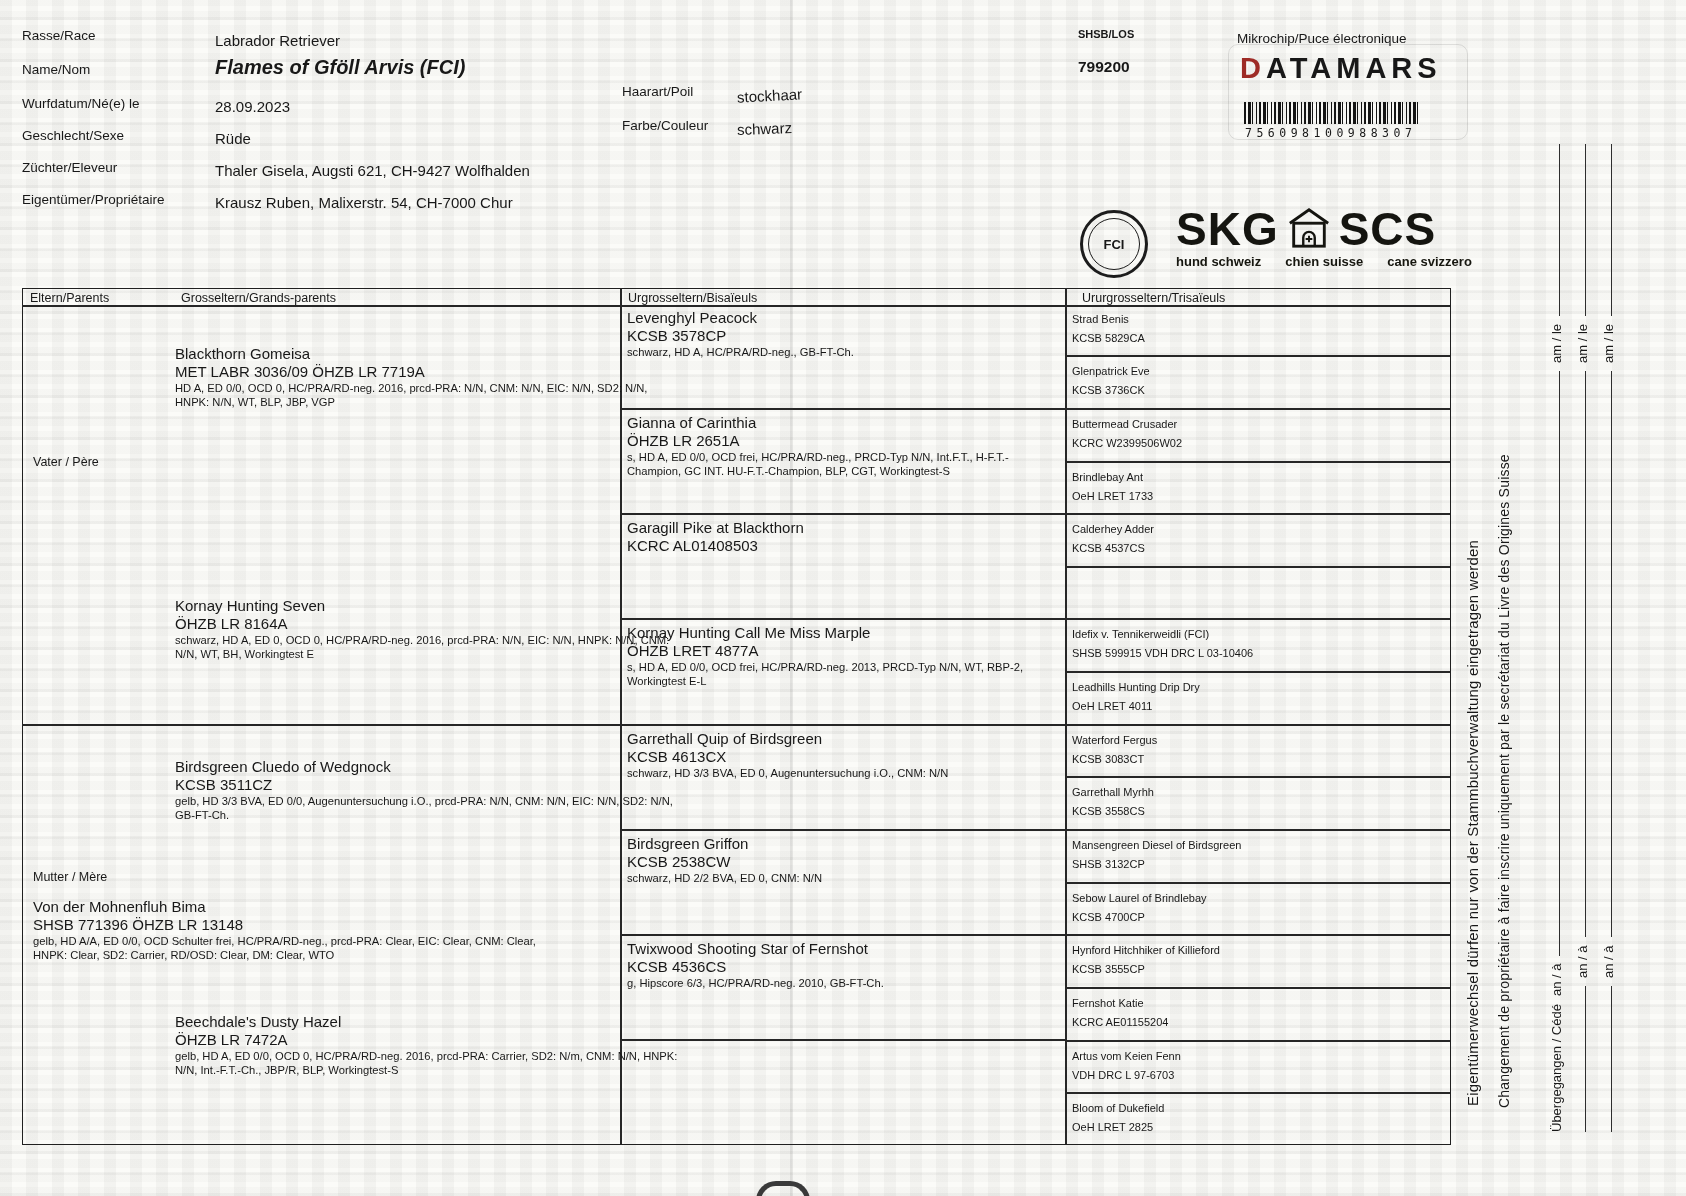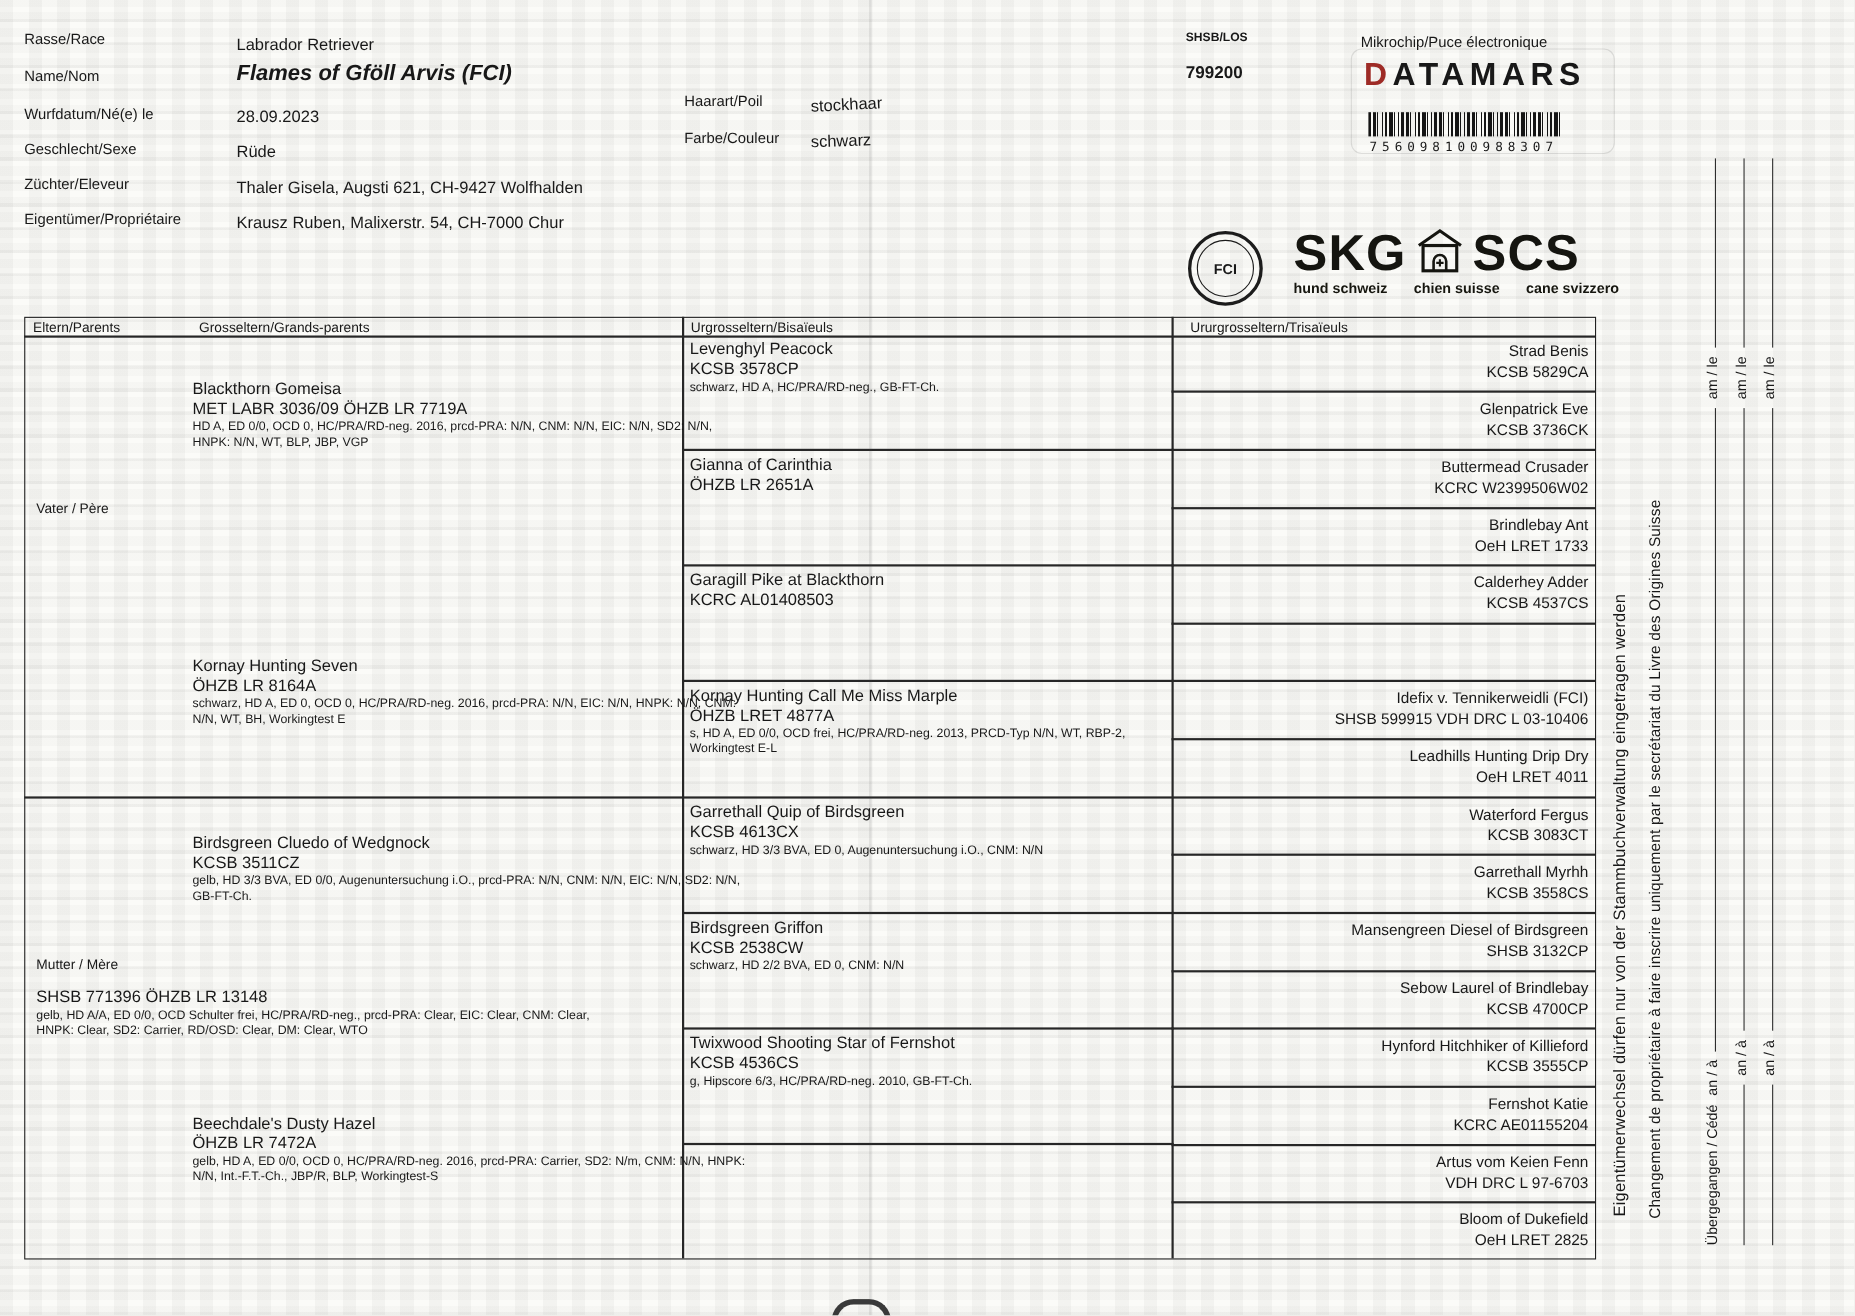--- a/index.html
+++ b/index.html
@@ -15,21 +15,21 @@
   .valbig{font-size:20px;font-weight:bold;font-style:italic;}
   .b{font-weight:bold;}
   .hl{position:absolute;height:1.6px;background:#272727;}
   .vl{position:absolute;width:1.6px;background:#272727;}
   .tblhead{font-size:12.5px;}
   .nm{font-size:15px;line-height:18px;}
   .rg{font-size:15px;line-height:18px;}
   .hh{font-size:11.2px;line-height:13.6px;margin-top:1px;}
   .g3{position:absolute;left:627px;width:432px;}
   .g4{position:absolute;left:1072px;width:372px;}
-  .g4 .nm,.g4 .rg{font-size:14px;line-height:18.5px;text-align:right;}
+  .g4 .nm,.g4 .rg{font-size:11px;line-height:18.5px;}
   .rot{transform-origin:0 0;transform:rotate(-90deg);white-space:nowrap;}
   .sig{border-bottom:1.6px solid #2e2e2e;margin-bottom:4px;}
   .sigrow{display:flex;align-items:flex-end;height:26px;font-size:13px;gap:8px;}
   .datamars{font-size:29px;font-weight:bold;letter-spacing:5px;font-family:"Liberation Sans",sans-serif;}
   .datamars::first-letter{color:#9e2b26;}
   .barcode{width:176px;height:22px;background:repeating-linear-gradient(90deg,
      #141414 0 2px,transparent 2px 4px,#141414 4px 7px,transparent 7px 8px,
      #141414 8px 9px,transparent 9px 12px,#141414 12px 13px,transparent 13px 15px);}
   .bcnum{font-family:"DejaVu Sans Mono",monospace;font-size:11.5px;letter-spacing:4.5px;}
   .fci{position:absolute;left:1080px;top:210px;width:62px;height:62px;border:3px solid #1c1c1c;
@@ -131,20 +131,21 @@
 
   <div class="abs tblhead" style="left:30px;top:291px">Eltern/Parents</div>
   <div class="abs tblhead" style="left:181px;top:291px">Grosseltern/Grands-parents</div>
   <div class="abs tblhead" style="left:628px;top:291px">Urgrosseltern/Bisaïeuls</div>
   <div class="abs tblhead" style="left:1082px;top:291px">Ururgrosseltern/Trisaïeuls</div>
 
   <div class="abs tblhead" style="left:33px;top:455px">Vater / Père</div>
 
   <div class="abs tblhead" style="left:33px;top:870px">Mutter / Mère</div>
   <div class="abs" style="left:33px;top:898px;width:528px">
+    <div class="nm">Von der Mohnenfluh Bima</div>
     <div class="rg">SHSB 771396 ÖHZB LR 13148</div>
     <div class="hh">gelb, HD A/A, ED 0/0, OCD Schulter frei, HC/PRA/RD-neg., prcd-PRA: Clear, EIC: Clear, CNM: Clear, HNPK: Clear, SD2: Carrier, RD/OSD: Clear, DM: Clear, WTO</div>
   </div>
 
   <div class="abs" style="left:175px;top:345px;width:505px">
     <div class="nm">Blackthorn Gomeisa</div>
     <div class="rg">MET LABR 3036/09  ÖHZB LR 7719A</div>
     <div class="hh">HD A, ED 0/0, OCD 0, HC/PRA/RD-neg. 2016, prcd-PRA: N/N, CNM: N/N, EIC: N/N, SD2: N/N, HNPK: N/N, WT, BLP, JBP, VGP</div>
   </div>
   <div class="abs" style="left:175px;top:597px;width:505px">
@@ -164,20 +165,21 @@
   </div>
 
   <div class="g3" style="top:309px">
     <div class="nm">Levenghyl Peacock</div>
     <div class="rg">KCSB 3578CP</div>
     <div class="hh">schwarz, HD A, HC/PRA/RD-neg., GB-FT-Ch.</div>
   </div>
   <div class="g3" style="top:414px">
     <div class="nm">Gianna of Carinthia</div>
     <div class="rg">ÖHZB LR 2651A</div>
+    <div class="hh">s, HD A, ED 0/0, OCD frei, HC/PRA/RD-neg., PRCD-Typ N/N, Int.F.T., H-F.T.-Champion, GC INT. HU-F.T.-Champion, BLP, CGT, Workingtest-S</div>
   </div>
   <div class="g3" style="top:519px">
     <div class="nm">Garagill Pike at Blackthorn</div>
     <div class="rg">KCRC AL01408503</div>
   </div>
   <div class="g3" style="top:624px">
     <div class="nm">Kornay Hunting Call Me Miss Marple</div>
     <div class="rg">ÖHZB LRET 4877A</div>
     <div class="hh">s, HD A, ED 0/0, OCD frei, HC/PRA/RD-neg. 2013, PRCD-Typ N/N, WT, RBP-2, Workingtest E-L</div>
   </div>

